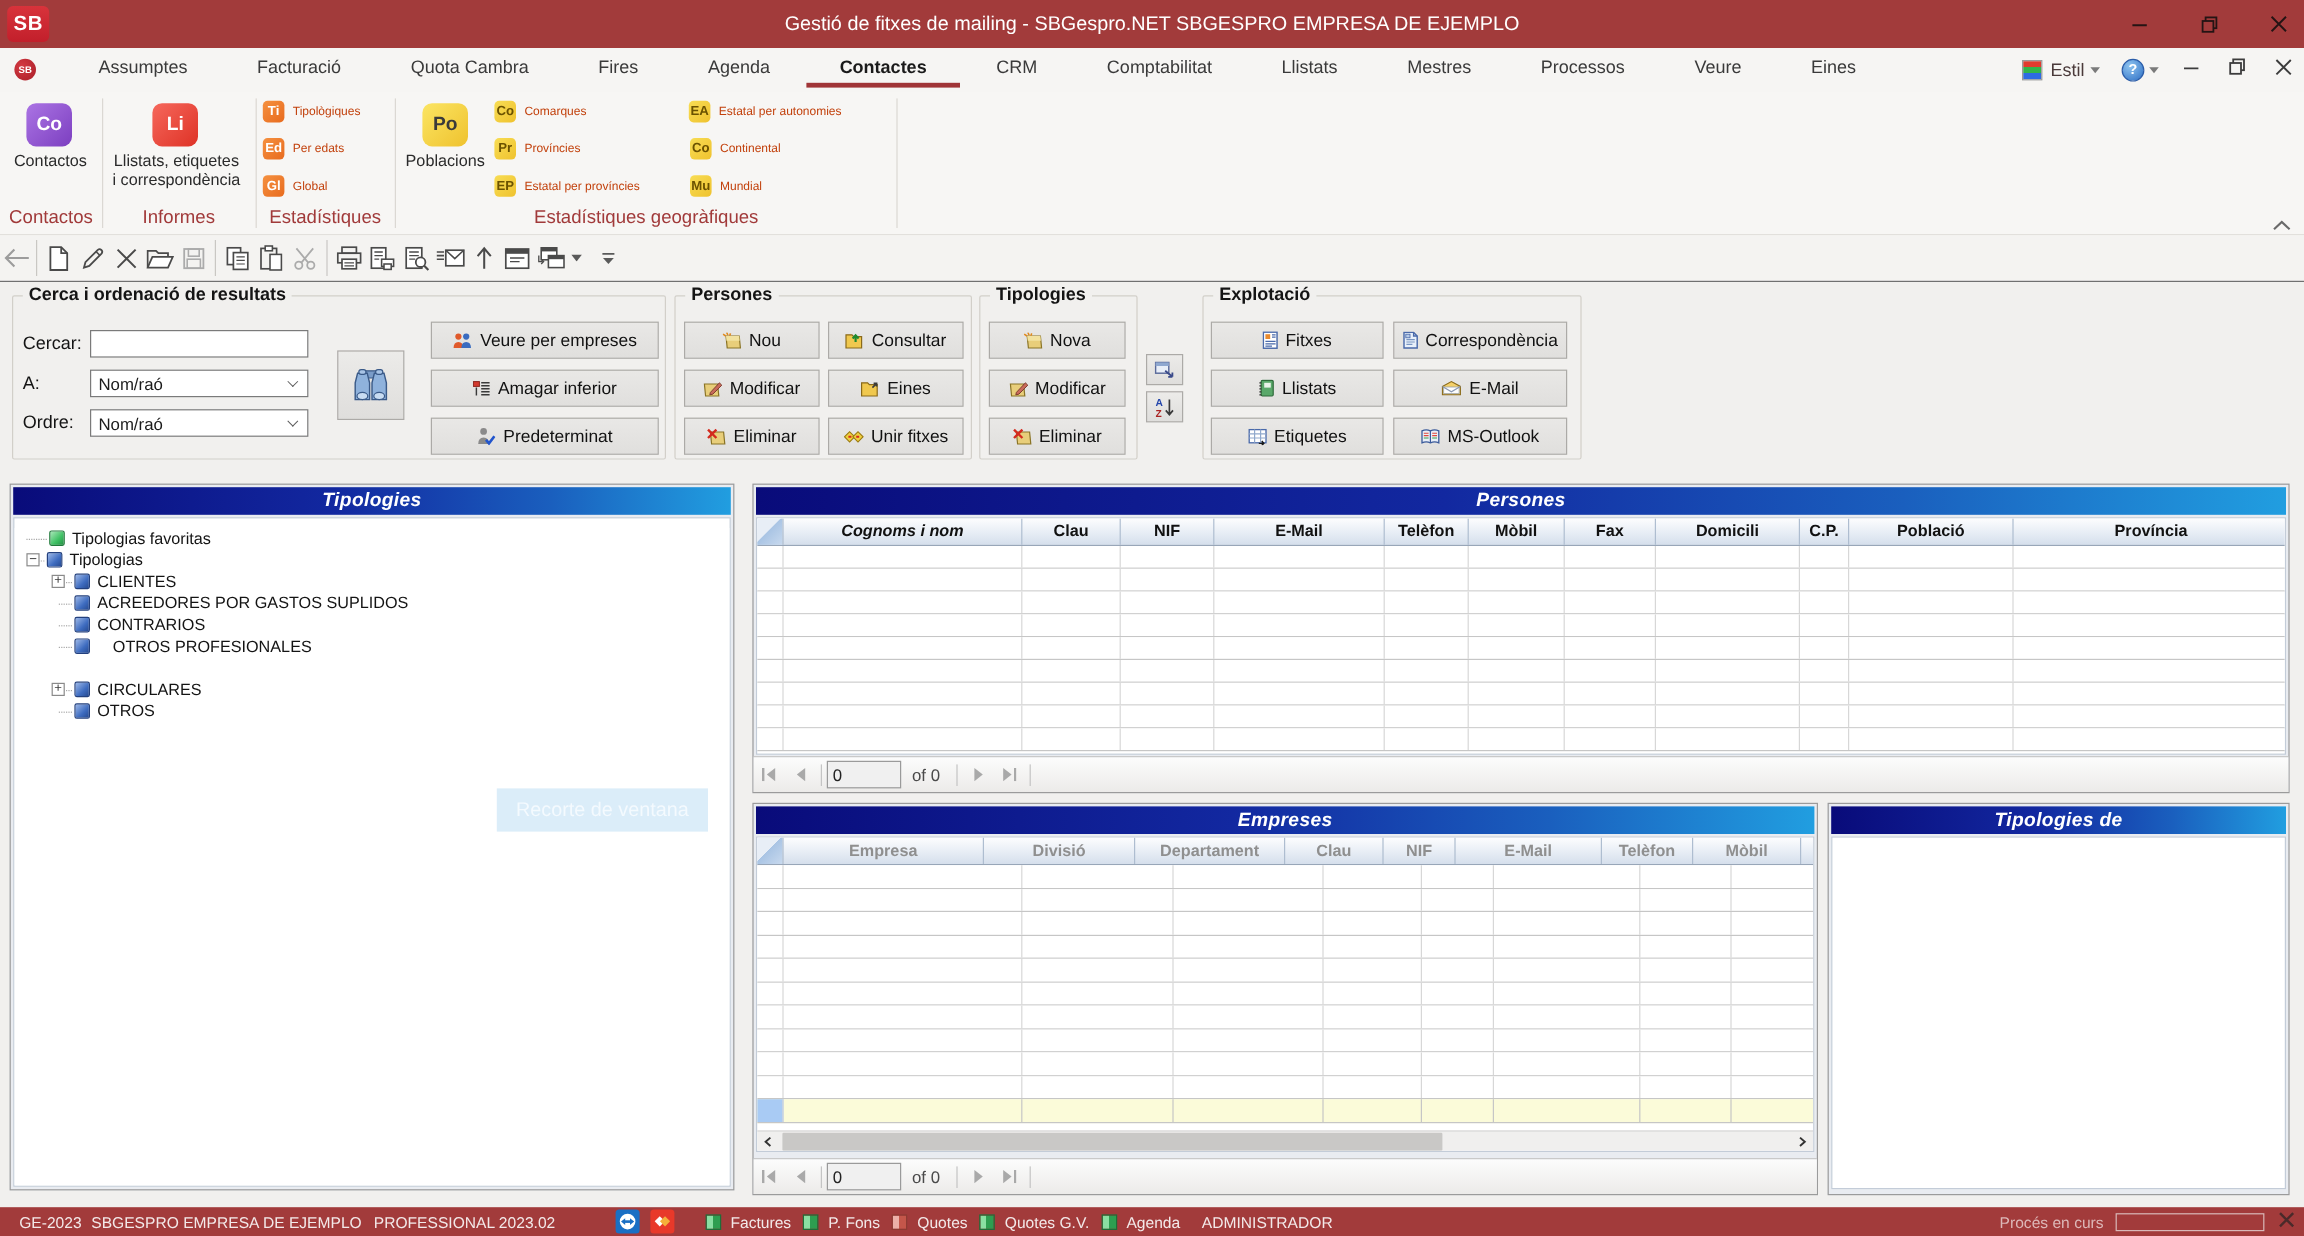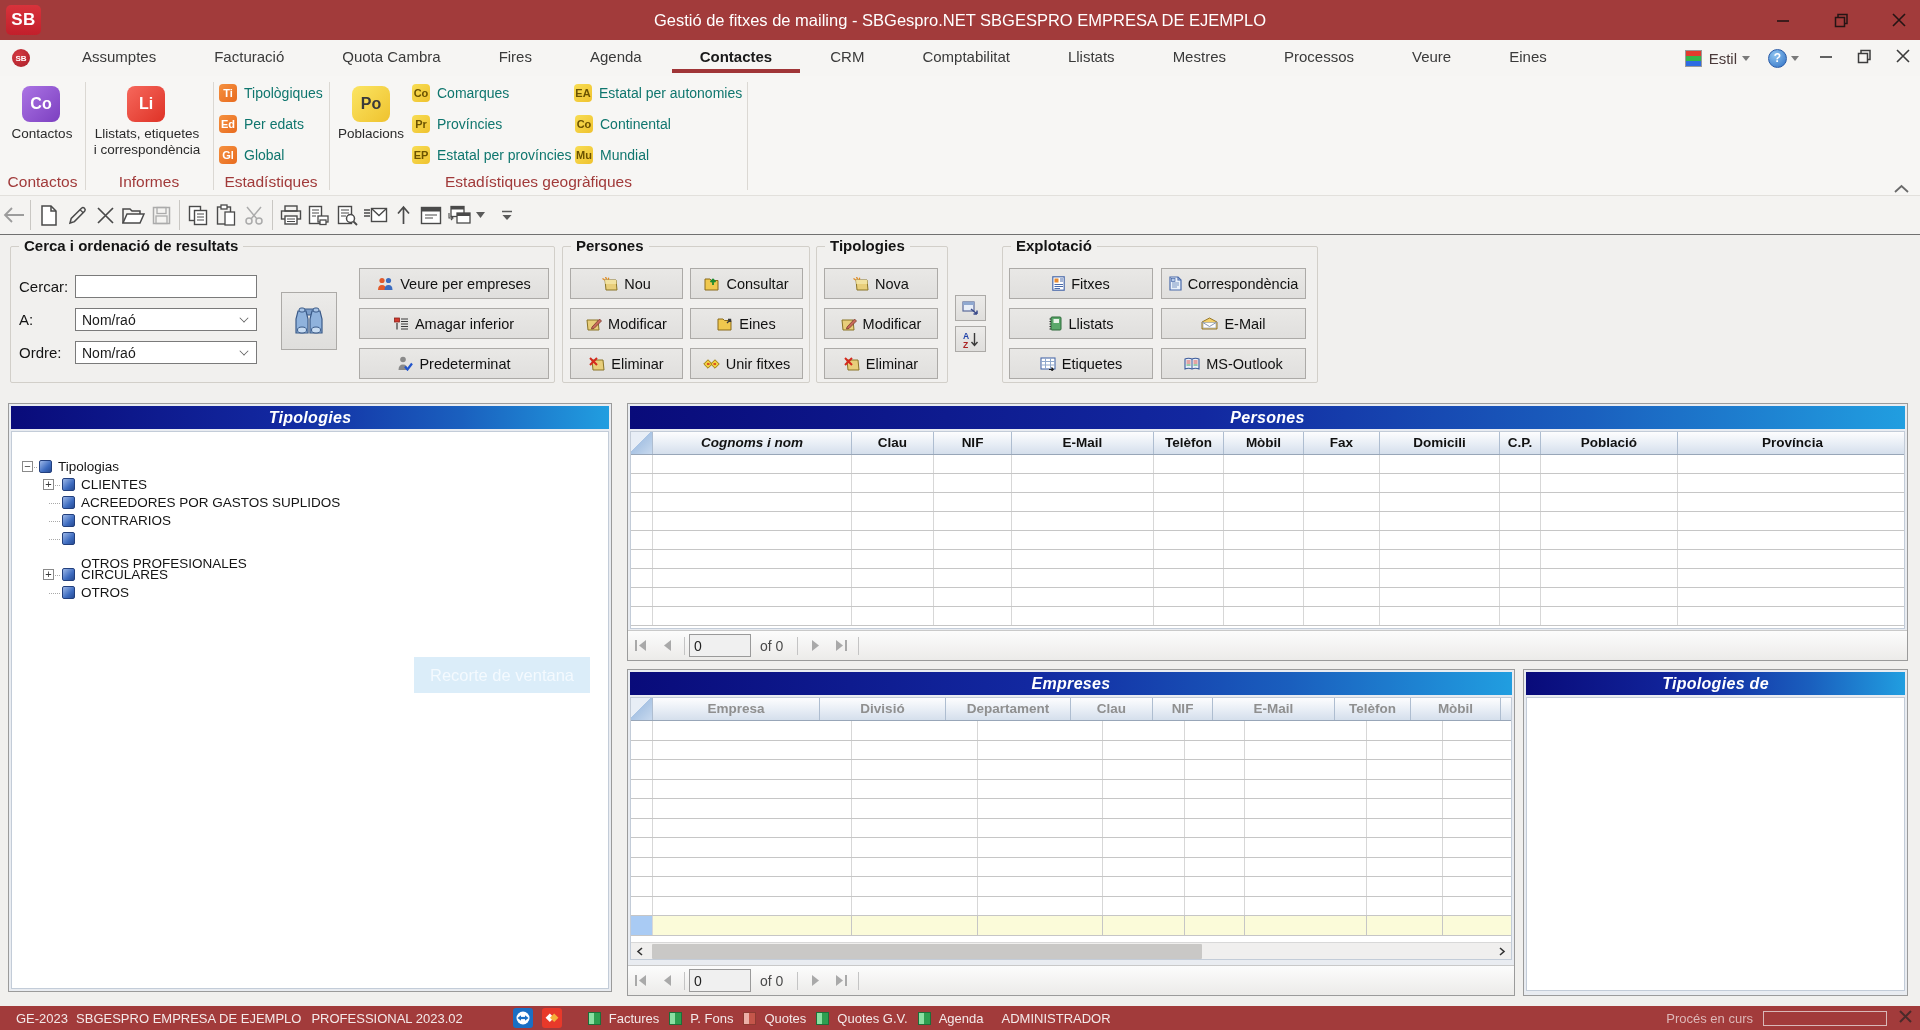--- a/index.html
+++ b/index.html
@@ -33,21 +33,21 @@
   .grp-label { position:absolute; top:96px; height:20px; line-height:20px; text-align:center; color:#A13A3A; font-size:15.5px; }
   .bigicon { position:absolute; width:38px; height:36px; border-radius:8px; color:#fff; font-size:16px; font-weight:bold; display:flex; align-items:center; justify-content:center; }
   .bigicon.purple { background:linear-gradient(135deg,#AB74E4,#7C3FC0); }
   .bigicon.red { background:linear-gradient(135deg,#F6685C,#DE3226); }
   .bigicon.yellow { background:linear-gradient(135deg,#FBE563,#EFC22E); color:#3A3A3A; }
   .bigcap { position:absolute; text-align:center; font-size:13.5px; color:#2B2B2B; line-height:16px; }
   .smallrow { position:absolute; height:18px; display:flex; align-items:center; }
   .badge { width:18px; height:18px; border-radius:4px; font-size:11px; font-weight:bold; display:flex; align-items:center; justify-content:center; margin-right:7px; flex:none; }
   .badge.orange { background:linear-gradient(135deg,#F59140,#E86B1E); color:#fff; }
   .badge.yellow { background:linear-gradient(135deg,#F8DD54,#EFC22E); color:#6B5200; }
-  .smallrow .lbl { font-size:14px; color:#0f766e; white-space:nowrap; }
+  .smallrow .lbl { font-size:10px; color:#c2410c; white-space:nowrap; }
   .rb-collapse { position:absolute; right:10px; top:104px; }
 
   
   .toolbar { position:absolute; left:0; top:196px; width:1920px; height:38px; background:#F4F3F1; display:flex; align-items:center; padding-left:2px; }
   .ti { width:28px; height:26px; display:flex; align-items:center; justify-content:center; flex:none; }
   .tsep { width:1px; height:30px; background:#C9C7C3; margin:0 4px; flex:none; }
 
   
   .client { position:absolute; left:0; top:234px; width:1920px; height:772px; background:#F1F0EE; border-top:1px solid #707070; }
 
@@ -569,20 +569,26 @@
       <span>MS-Outlook</span>
     </div>
   </div>
 
   <div class="panel" style="left:8px; top:168px; width:604px; height:589px;">
     <div class="panel-header">Tipologies</div>
     <div class="panel-body" style="height:558px; margin-top:2px;">
       <div class="t-vline" style="left:15px; top:16px; height:19px;"></div>
       <div class="t-vline" style="left:36px; top:40px; height:127px;"></div>
       <div class="tree" style="left:0; top:8px;">
+        <div class="tree-row" style="top: 0px;">
+            <span class="t-hline" style="top: 9px; left: 10px; width: 17px;"></span>
+
+            <span class="t-ico green" style="left: 29px;"></span>
+            <span class="t-lbl" style="left: 48px;">Tipologias favoritas</span>
+          </div>
           <div class="tree-row" style="top: 18px;">
             <span class="t-hline" style="top: 9px; left: 16px; width: 9px;"></span>
             <span class="t-exp" style="left: 10px;">−</span>
             <span class="t-ico blue" style="left: 27px;"></span>
             <span class="t-lbl" style="left: 46px;">Tipologias</span>
           </div>
           <div class="tree-row" style="top: 36px;">
             <span class="t-hline" style="top: 9px; left: 37px; width: 11px;"></span>
             <span class="t-exp" style="left: 31px;">+</span>
             <span class="t-ico blue" style="left: 50px;"></span>
@@ -597,21 +603,21 @@
           <div class="tree-row" style="top: 72px;">
             <span class="t-hline" style="top: 9px; left: 37px; width: 11px;"></span>
 
             <span class="t-ico blue" style="left: 50px;"></span>
             <span class="t-lbl" style="left: 69px;">CONTRARIOS</span>
           </div>
           <div class="tree-row" style="top: 90px;">
             <span class="t-hline" style="top: 9px; left: 37px; width: 11px;"></span>
 
             <span class="t-ico blue" style="left: 50px;"></span>
-            <span class="t-lbl" style="left: 69px; margin-top: 25px;">OTROS PROFESIONALES</span>
+            <span class="t-lbl" style="left: 82px;">OTROS PROFESIONALES</span>
           </div>
           <div class="tree-row" style="top: 126px;">
             <span class="t-hline" style="top: 9px; left: 37px; width: 11px;"></span>
             <span class="t-exp" style="left: 31px;">+</span>
             <span class="t-ico blue" style="left: 50px;"></span>
             <span class="t-lbl" style="left: 69px;">CIRCULARES</span>
           </div>
           <div class="tree-row" style="top: 144px;">
             <span class="t-hline" style="top: 9px; left: 37px; width: 11px;"></span>
 

